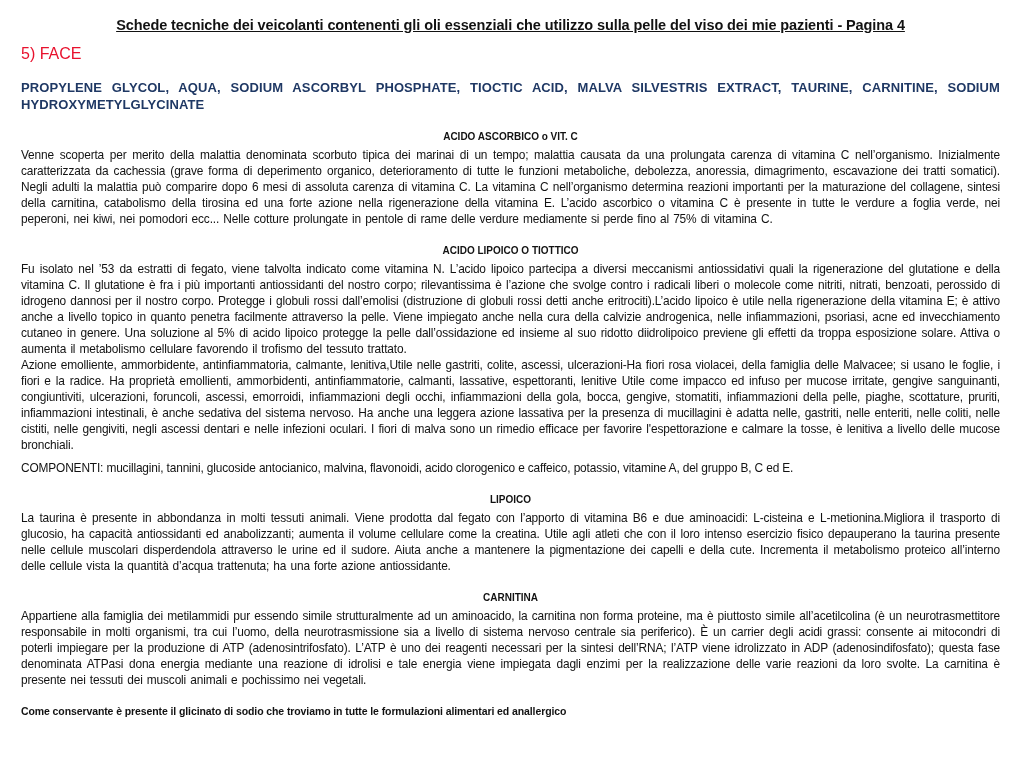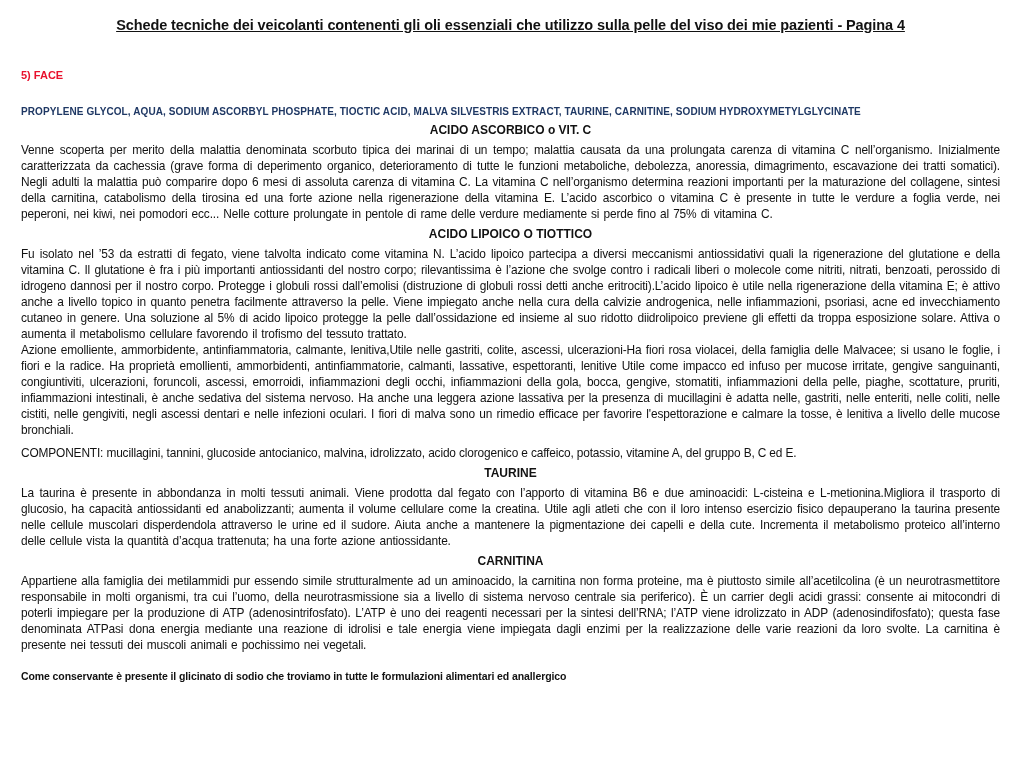--- a/index.html
+++ b/index.html
@@ -16,47 +16,47 @@
     text-align: center;
     font-weight: bold;
     font-size: 14.5px;
     letter-spacing: -0.1px;
     margin: 2px 0 0 0;
     text-decoration: underline;
   }
 
   .face-label {
     color: var(--accent-red, #e8112d);
-    font-weight: bold;
-    font-size: 11px;
-    margin-top: 36px;
+    font-weight: normal;
+    font-size: 16px;
+    margin-top: 12px;
   }
 
   .ingredients {
     color: var(--accent-blue, #1f3864);
     font-weight: bold;
-    font-size: 10px;
+    font-size: 13px;
     line-height: 1.32;
-    margin-top: 24px;
+    margin-top: 16px;
     text-align: justify;
     letter-spacing: 0.1px;
   }
 
   .ingredient-note {
     color: var(--accent-blue, #1f3864);
     font-weight: bold;
     font-size: 10px;
     margin-top: 8px;
   }
 
   h2.sec-heading {
     text-align: center;
-    font-size: 12px;
+    font-size: 10px;
     font-weight: bold;
-    margin: 5px 0 5px 0;
+    margin: 18px 0 5px 0;
     letter-spacing: 0;
   }
 
   p.sec-body {
     font-size: 11.9px;
     line-height: 16px;
     text-align: justify;
     margin: 0;
     letter-spacing: -0.15px;
     word-spacing: 1px;
@@ -93,25 +93,25 @@
     <p class="sec-body">Venne scoperta per merito della malattia denominata scorbuto tipica dei marinai di un tempo; malattia causata da una prolungata carenza di vitamina C nell’organismo. Inizialmente caratterizzata da cachessia (grave forma di deperimento organico, deterioramento di tutte le funzioni metaboliche, debolezza, anoressia, dimagrimento, escavazione dei tratti somatici). Negli adulti la malattia può comparire dopo 6 mesi di assoluta carenza di vitamina C. La vitamina C nell’organismo determina reazioni importanti per la maturazione del collagene, sintesi della carnitina, catabolismo della tirosina ed una forte azione nella rigenerazione della vitamina E. L’acido ascorbico o vitamina C è presente in tutte le verdure a foglia verde, nei peperoni, nei kiwi, nei pomodori ecc... Nelle cotture prolungate in pentole di rame delle verdure mediamente si perde fino al 75% di vitamina C.</p>
   </section>
 
   <section>
     <h2 class="sec-heading">ACIDO LIPOICO O TIOTTICO</h2>
     <p class="sec-body">Fu isolato nel ’53 da estratti di fegato, viene talvolta indicato come vitamina N. L’acido lipoico partecipa a diversi meccanismi antiossidativi quali la rigenerazione del glutatione e della vitamina C. Il glutatione è fra i più importanti antiossidanti del nostro corpo; rilevantissima è l’azione che svolge contro i radicali liberi o molecole come nitriti, nitrati, benzoati, perossido di idrogeno dannosi per il nostro corpo. Protegge i globuli rossi dall’emolisi (distruzione di globuli rossi detti anche eritrociti).L’acido lipoico è utile nella rigenerazione della vitamina E; è attivo anche a livello topico in quanto penetra facilmente attraverso la pelle. Viene impiegato anche nella cura della calvizie androgenica, nelle infiammazioni, psoriasi, acne ed invecchiamento cutaneo in genere. Una soluzione al 5% di acido lipoico protegge la pelle dall’ossidazione ed insieme al suo ridotto diidrolipoico previene gli effetti da troppa esposizione solare. Attiva o aumenta il metabolismo cellulare favorendo il trofismo del tessuto trattato.</p>
   </section>
 
   <section>
     <p class="sec-body">Azione emolliente, ammorbidente, antinfiammatoria, calmante, lenitiva,Utile nelle gastriti, colite, ascessi, ulcerazioni-Ha fiori rosa violacei, della famiglia delle Malvacee; si usano le foglie, i fiori e la radice. Ha proprietà emollienti, ammorbidenti, antinfiammatorie, calmanti, lassative, espettoranti, lenitive Utile come impacco ed infuso per mucose irritate, gengive sanguinanti, congiuntiviti, ulcerazioni, foruncoli, ascessi, emorroidi, infiammazioni degli occhi, infiammazioni della gola, bocca, gengive, stomatiti, infiammazioni della pelle, piaghe, scottature, pruriti, infiammazioni intestinali, è anche sedativa del sistema nervoso. Ha anche una leggera azione lassativa per la presenza di mucillagini è adatta nelle, gastriti, nelle enteriti, nelle coliti, nelle cistiti, nelle gengiviti, negli ascessi dentari e nelle infezioni oculari. I fiori di malva sono un rimedio efficace per favorire l'espettorazione e calmare la tosse, è lenitiva a livello delle mucose bronchiali.</p>
-    <p class="componenti">COMPONENTI: mucillagini, tannini, glucoside antocianico, malvina, idrolizzato, acido clorogenico e caffeico, potassio, vitamine A, del gruppo B, C ed E.</p>
+    <p class="componenti">COMPONENTI: mucillagini, tannini, glucoside antocianico, malvina, flavonoidi, acido clorogenico e caffeico, potassio, vitamine A, del gruppo B, C ed E.</p>
   </section>
 
   <section>
-    <h2 class="sec-heading">TAURINE</h2>
+    <h2 class="sec-heading">LIPOICO</h2>
     <p class="sec-body">La taurina è presente in abbondanza in molti tessuti animali. Viene prodotta dal fegato con l’apporto di vitamina B6 e due aminoacidi: L-cisteina e L-metionina.Migliora il trasporto di glucosio, ha capacità antiossidanti ed anabolizzanti; aumenta il volume cellulare come la creatina. Utile agli atleti che con il loro intenso esercizio fisico depauperano la taurina presente nelle cellule muscolari disperdendola attraverso le urine ed il sudore. Aiuta anche a mantenere la pigmentazione dei capelli e della cute. Incrementa il metabolismo proteico all’interno delle cellule vista la quantità d’acqua trattenuta; ha una forte azione antiossidante.</p>
   </section>
 
   <section>
     <h2 class="sec-heading">CARNITINA</h2>
     <p class="sec-body">Appartiene alla famiglia dei metilammidi pur essendo simile strutturalmente ad un aminoacido, la carnitina non forma proteine, ma è piuttosto simile all’acetilcolina (è un neurotrasmettitore responsabile in molti organismi, tra cui l’uomo, della neurotrasmissione sia a livello di sistema nervoso centrale sia periferico). È un carrier degli acidi grassi: consente ai mitocondri di poterli impiegare per la produzione di ATP (adenosintrifosfato). L’ATP è uno dei reagenti necessari per la sintesi dell’RNA; l’ATP viene idrolizzato in ADP (adenosindifosfato); questa fase denominata ATPasi dona energia mediante una reazione di idrolisi e tale energia viene impiegata dagli enzimi per la realizzazione delle varie reazioni da loro svolte. La carnitina è presente nei tessuti dei muscoli animali e pochissimo nei vegetali.</p>
   </section>
 
   <div class="footer-note">Come conservante è presente il glicinato di sodio che troviamo in tutte le formulazioni alimentari ed anallergico</div>
 

